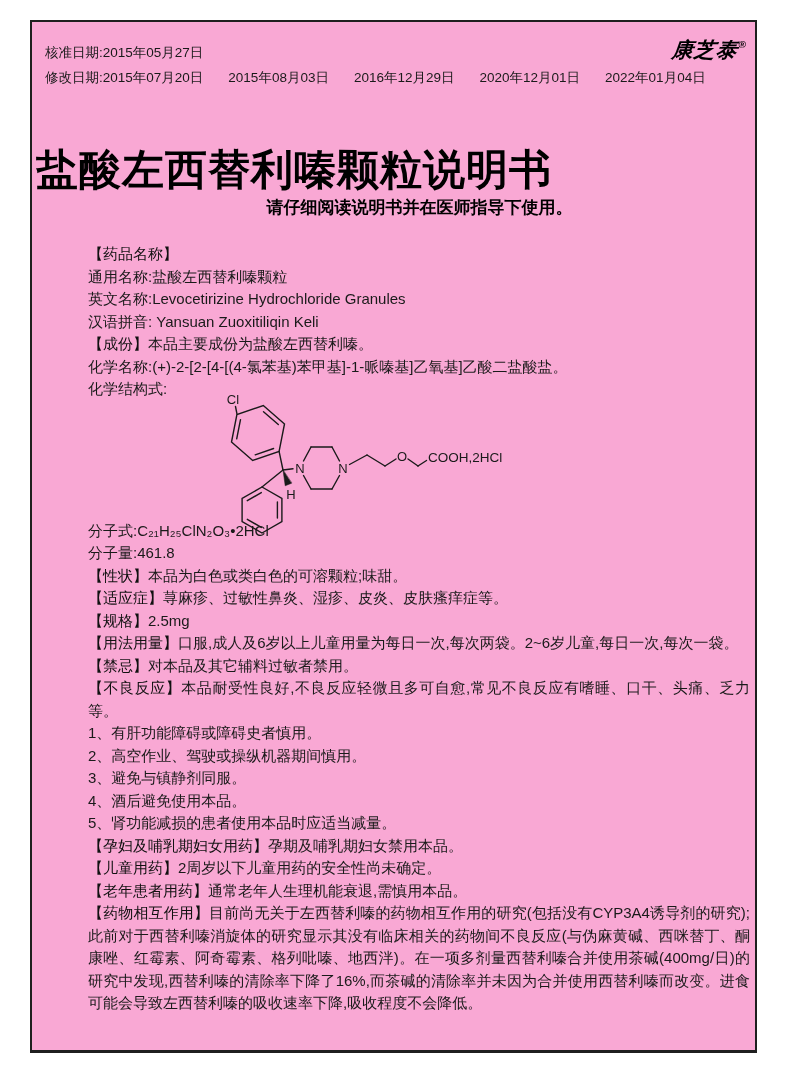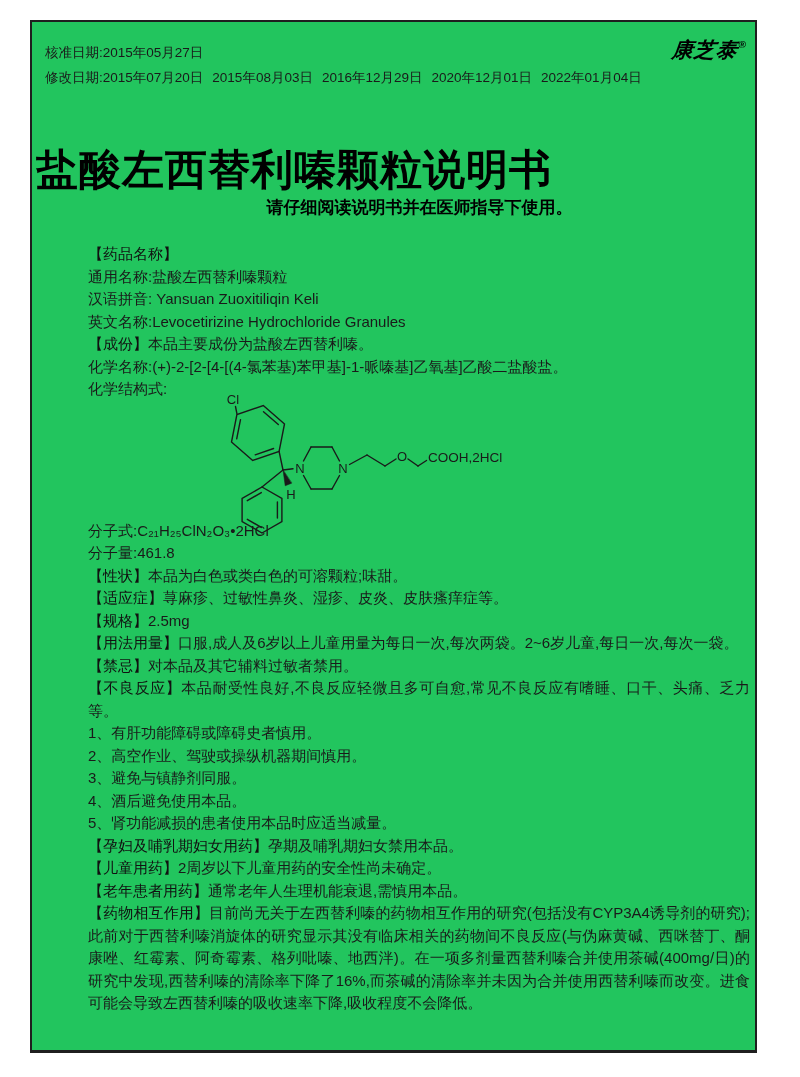--- a/index.html
+++ b/index.html
@@ -3,26 +3,26 @@
 <meta charset="utf-8">
 <style>
   html,body{margin:0;padding:0;}
   body{
     width:800px;height:1077px;position:relative;background:#ffffff;
     font-family:"Liberation Sans","DejaVu Sans",sans-serif;
     color:#1a1a1a;-webkit-font-smoothing:antialiased;
   }
   .sheet{
     position:absolute;left:30px;top:20px;width:723px;height:1028px;
-    border:2px solid #1f1f1f;border-bottom-width:3px;background:#22c55e;
+    border:2px solid #1f1f1f;border-bottom-width:3px;background:#f9a8d4;
   }
   .dates{position:absolute;left:13px;top:22px;font-size:13.5px;color:#1a1a1a;}
   .dates .row{line-height:17px;white-space:nowrap;}
   .dates .row + .row{margin-top:8px;}
-  .rev-date{margin-left:9px;}
+  .rev-date{margin-left:25px;}
   .rev-date.first{margin-left:0;text-align:center;}
   .logo{
     position:absolute;right:10px;top:14px;font-size:21px;font-weight:bold;
     font-style:italic;transform:skewX(-6deg);letter-spacing:1px;color:#000;
     white-space:nowrap;
   }
   .logo sup{font-size:10px;font-style:normal;letter-spacing:0;vertical-align:9px;}
   .title{
     position:absolute;left:0;top:120px;width:100%;margin:4px;text-align:left;
     font-size:42px;line-height:48px;font-weight:bold;color:#000;letter-spacing:1px;
@@ -56,22 +56,22 @@
   </div>
 
   <div class="logo"><span>康芝泰</span><sup>®</sup></div>
 
   <h1 class="title">盐酸左西替利嗪颗粒说明书</h1>
   <p class="subtitle">请仔细阅读说明书并在医师指导下使用。</p>
 
   <div class="doc-body">
     <p><b class="lbl">【药品名称】</b><span></span></p>
     <p><span>通用名称:盐酸左西替利嗪颗粒</span></p>
+    <p><span>英文名称:Levocetirizine Hydrochloride Granules</span></p>
     <p><span>汉语拼音: Yansuan Zuoxitiliqin Keli</span></p>
-    <p><span>英文名称:Levocetirizine Hydrochloride Granules</span></p>
     <p><b class="lbl">【成份】</b><span>本品主要成份为盐酸左西替利嗪。</span></p>
     <p><span>化学名称:(+)-2-[2-[4-[(4-氯苯基)苯甲基]-1-哌嗪基]乙氧基]乙酸二盐酸盐。</span></p>
     <p><span>化学结构式:</span></p>
 
     <svg class="structure" width="285" height="145" viewBox="0 0 285 145" fill="none" stroke="#1a1a1a" stroke-width="1.4" stroke-linecap="round">
 
       <text x="11" y="13" text-anchor="middle" stroke="none" fill="#1a1a1a">Cl</text>
       <line x1="13.5" y1="15.5" x2="14.9" y2="22.6"></line>
 
       <polygon points="57.1,60.4 62.5,32.9 41.3,14.5 14.9,23.6 9.5,51.1 30.7,69.5" stroke="#1a1a1a"></polygon>

